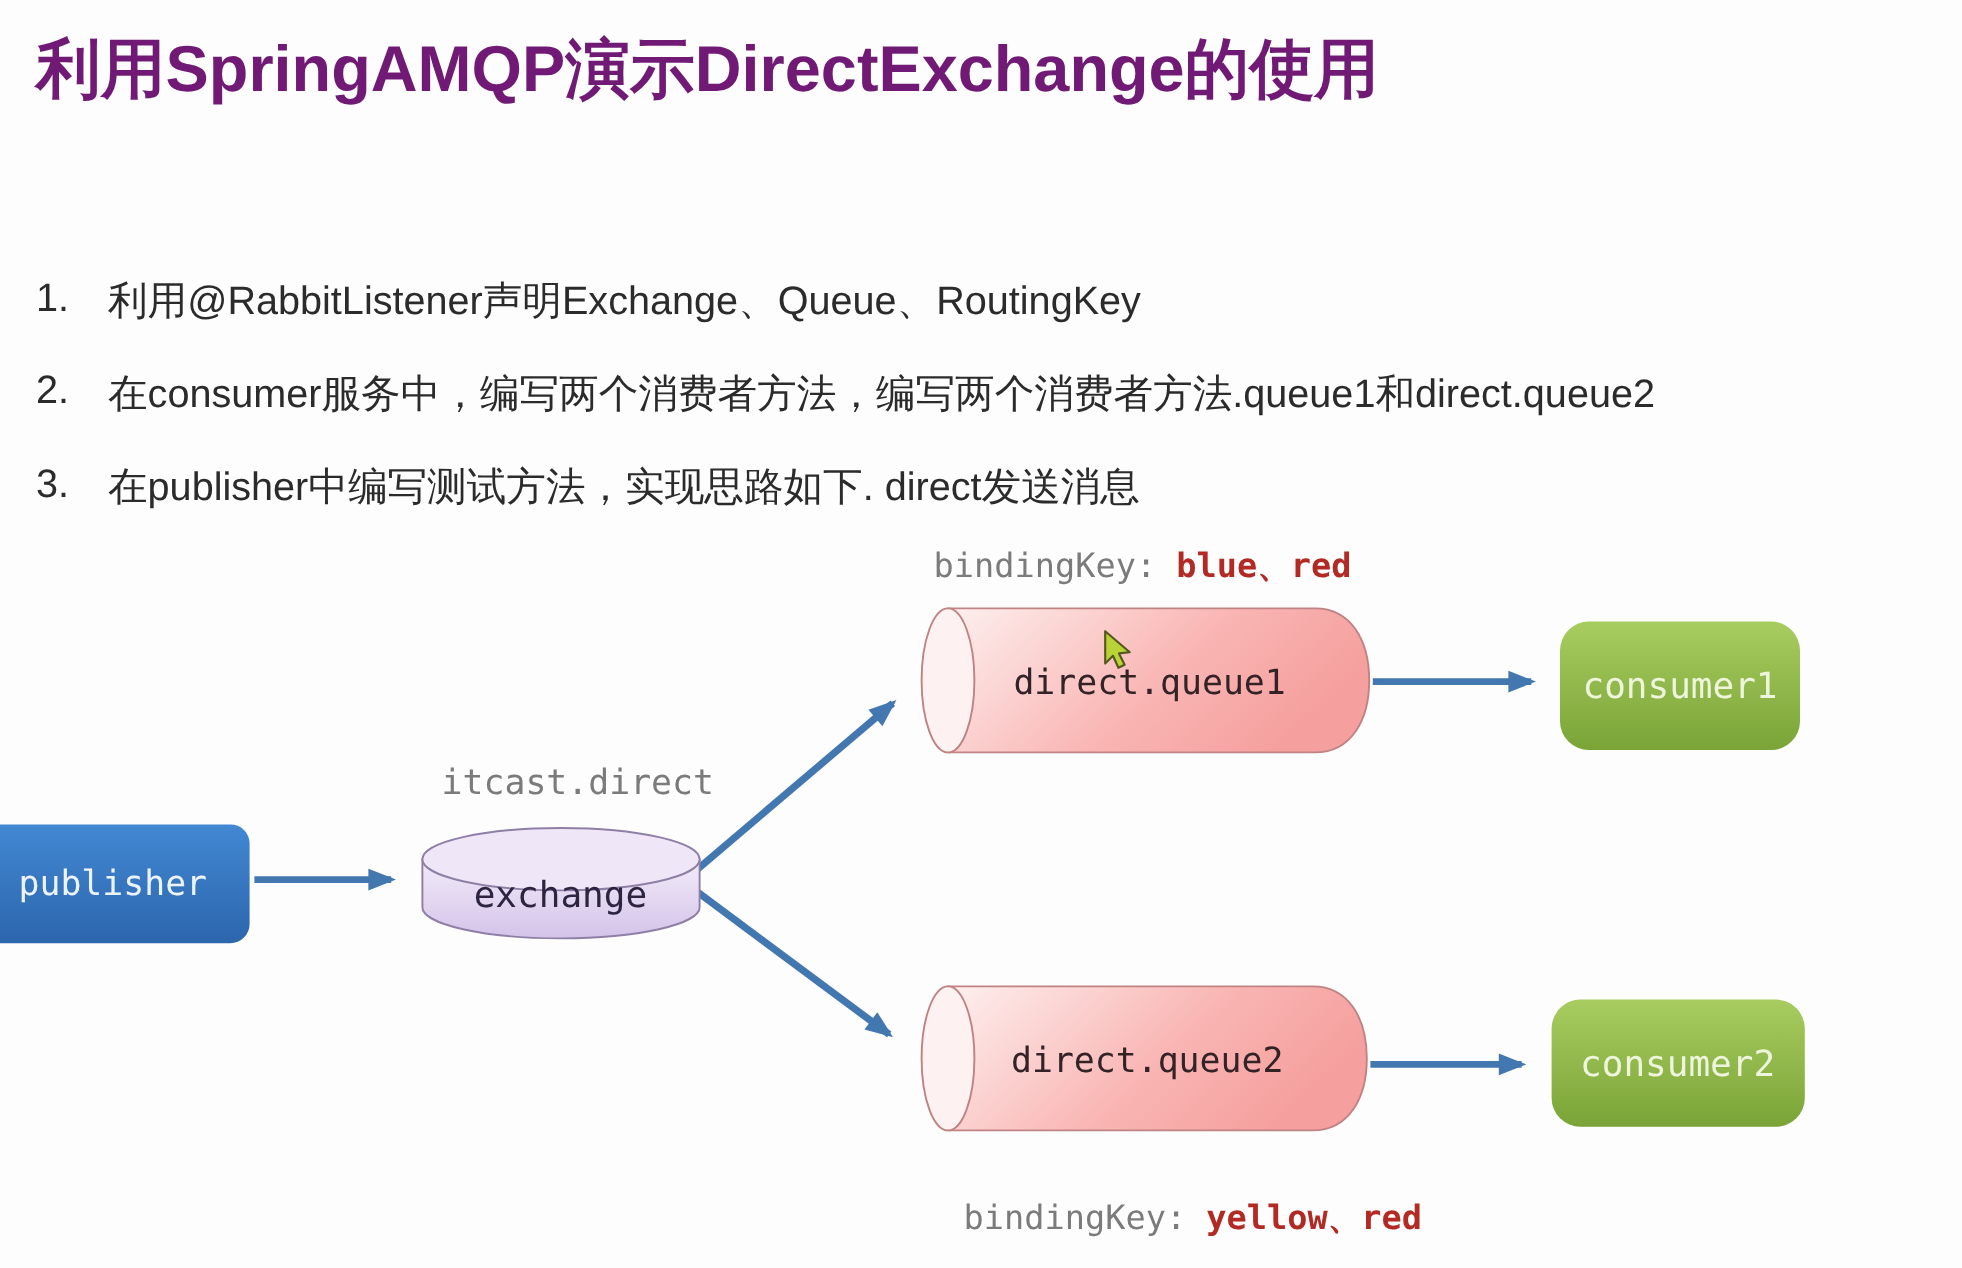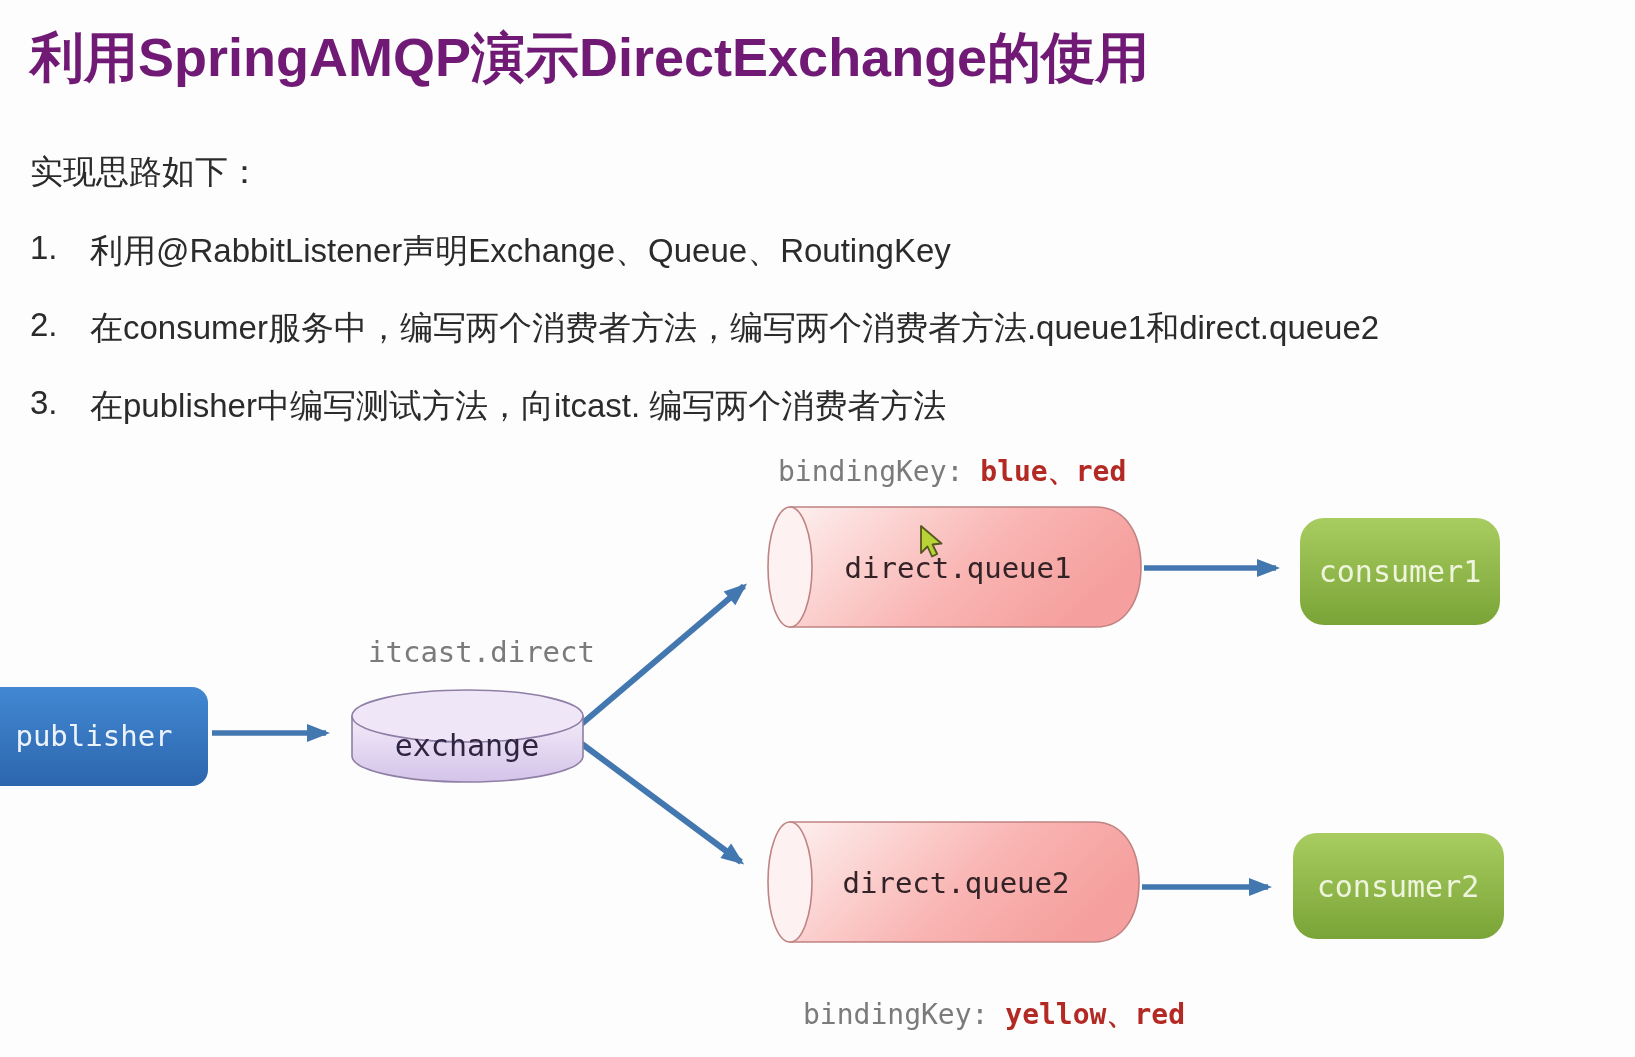--- a/index.html
+++ b/index.html
@@ -54,33 +54,32 @@
   .node-white{ fill: #edf3fb; font-size: 29px; }
   .name-gray { fill: #7b7b7b; font-size: 29px; }
 </style>
 </head>
 <body>
 
 <div class="slide">
 
   <h1 class="title">利用SpringAMQP演示DirectExchange的使用</h1>
 
-  <p class="intro">实现思路如下：</p>
 
   <div class="step step1">
     <span class="step-num">1.</span>
     <span class="step-text">利用@RabbitListener声明Exchange、Queue、RoutingKey</span>
   </div>
   <div class="step step2">
     <span class="step-num">2.</span>
     <span class="step-text">在consumer服务中，编写两个消费者方法，编写两个消费者方法.queue1和direct.queue2</span>
   </div>
   <div class="step step3">
     <span class="step-num">3.</span>
-    <span class="step-text">在publisher中编写测试方法，向itcast. 编写两个消费者方法</span>
+    <span class="step-text">在publisher中编写测试方法，实现思路如下. direct发送消息</span>
   </div>
 
   <svg class="diagram" viewBox="0 430 1635 627" xmlns="http://www.w3.org/2000/svg">
     <defs>
       <linearGradient id="gradQueue" x1="0" y1="0" x2="1" y2="0.35">
         <stop offset="0" stop-color="#fdf0ef"></stop>
         <stop offset="0.6" stop-color="#f9b6b4"></stop>
         <stop offset="1" stop-color="#f5a09e"></stop>
       </linearGradient>
       <linearGradient id="gradGreen" x1="0" y1="0" x2="0" y2="1">

